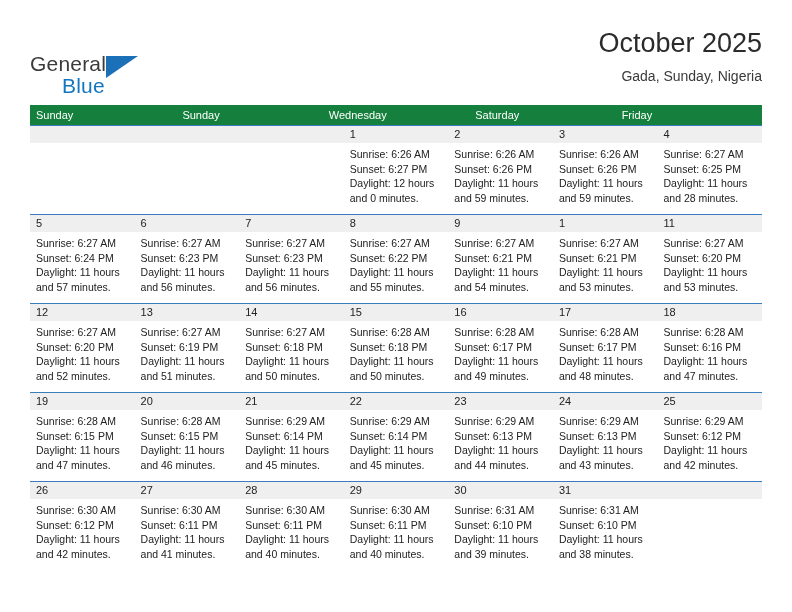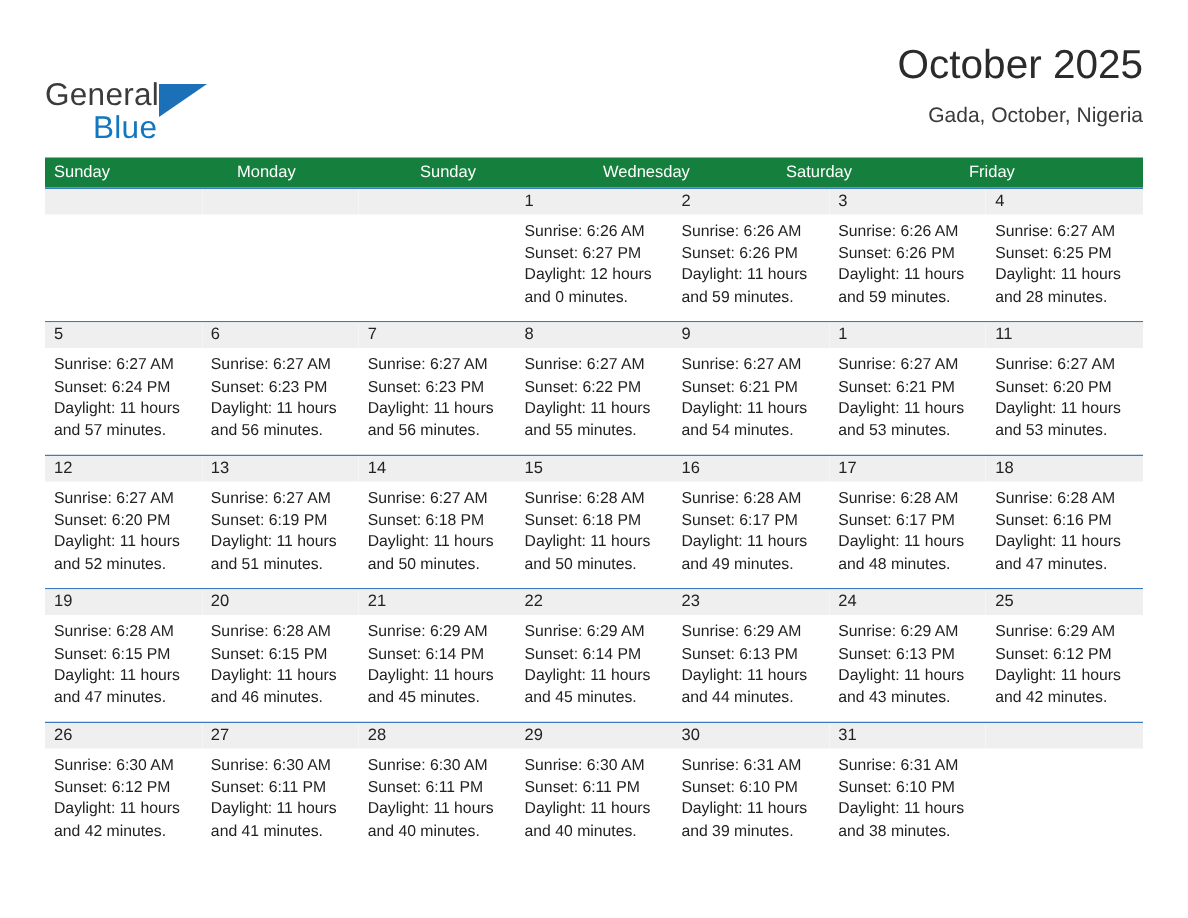--- a/index.html
+++ b/index.html
@@ -152,30 +152,29 @@
   <div class="header">
 
     <div class="logo">
       <div class="logo-line1">General</div>
       <div class="logo-tri"></div>
       <div class="logo-line2">Blue</div>
     </div>
 
     <div class="title-block">
       <div class="cal-title">October 2025</div>
-      <div class="cal-sub">Gada, October, Nigeria</div>
+      <div class="cal-sub">Gada, Sunday, Nigeria</div>
     </div>
 
   </div>
 
   <div class="calendar">
 
     <div class="weekday-row">
       <div class="weekday">Sunday</div>
-      <div class="weekday">Monday</div>
       <div class="weekday">Sunday</div>
       <div class="weekday">Wednesday</div>
       <div class="weekday">Saturday</div>
       <div class="weekday">Friday</div>
     </div>
 
     <div class="week-row">
       <div class="day-cell empty">
         <div class="day-num-band"></div>
         <div class="day-detail">

